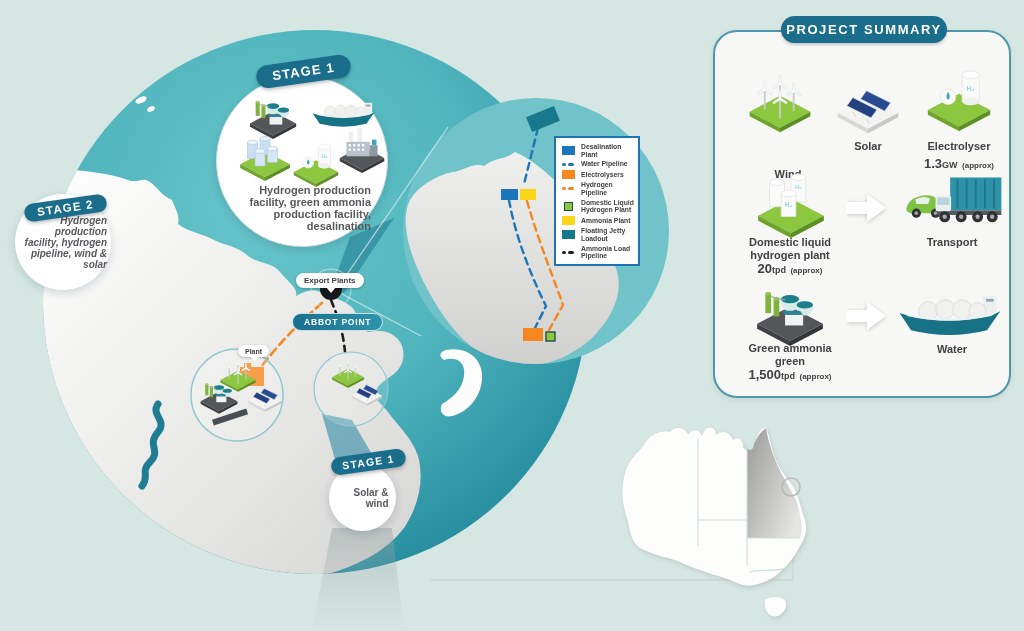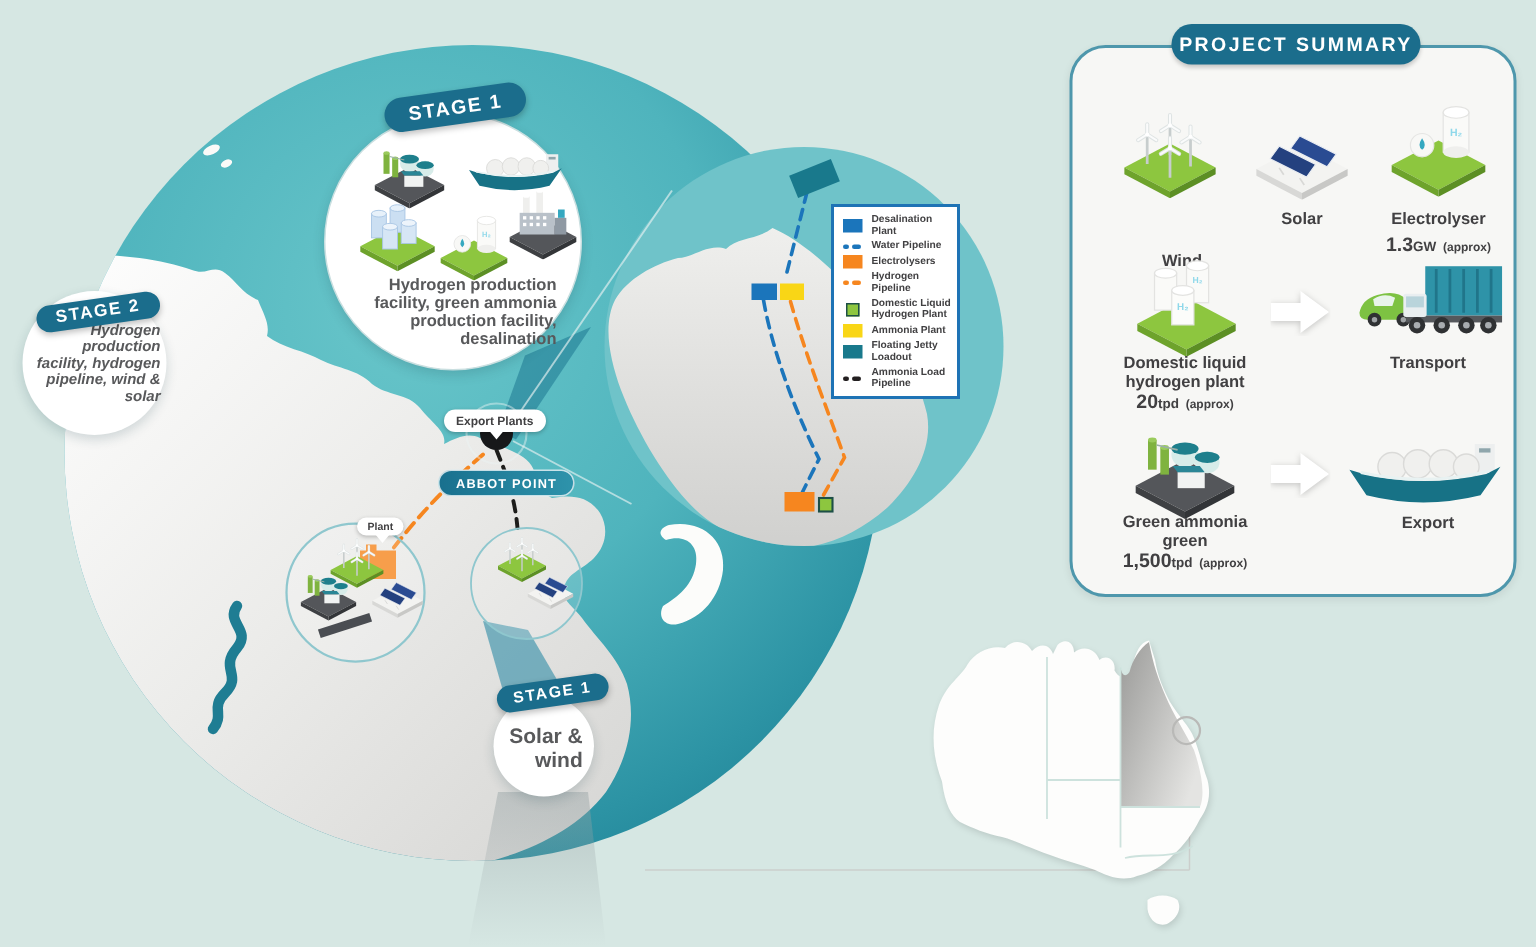--- a/index.html
+++ b/index.html
@@ -376,21 +376,21 @@
   <use href="#sym-factory" x="118" y="48" width="56" height="50"></use>
 </svg>
 <div class="stage-badge" style="left:256px;top:60px;font-size:13px;padding:4px 16px;transform:rotate(-8deg);">STAGE 1</div>
 
 <div class="stage-circle" style="left:15px;top:194px;width:96px;height:96px;align-items:center;z-index:5;font-style:italic;">
   <div class="stage-text" style="font-size:10px;width:88px;margin:0 auto;">Hydrogen production facility, hydrogen pipeline, wind &amp; solar</div>
 </div>
 <div class="stage-badge" style="left:24px;top:199px;font-size:11.5px;padding:3px 13px;transform:rotate(-8deg);">STAGE 2</div>
 
 <div class="stage-circle" style="left:329px;top:464px;width:67px;height:67px;align-items:center;z-index:5;">
-  <div class="stage-text" style="font-size:14px;width:52px;margin:0 auto;">Solar &amp; wind</div>
+  <div class="stage-text" style="font-size:10px;width:52px;margin:0 auto;">Solar &amp; wind</div>
 </div>
 <div class="stage-badge" style="left:331px;top:453px;font-size:10.5px;padding:3px 11px;transform:rotate(-8deg);">STAGE 1</div>
 
 <div class="bubble" style="left:296px;top:273px;font-size:8px;padding:3px 8px;">
   <span>Export Plants</span>
 </div>
 <div class="ap-pill" style="left:292px;top:313px;font-size:8.5px;padding:3px 11px;">
   <span>ABBOT POINT</span>
 </div>
 <div class="bubble" style="left:238px;top:345px;font-size:7px;padding:2.5px 7px;">
@@ -498,13 +498,13 @@
 <div class="p-sub" style="left:733px;top:365px;width:114px;">
   <span class="v">1,500</span><span class="u">tpd</span>
   <span class="n">(approx)</span>
 </div>
 <svg class="icon" style="left:847px;top:300px" width="40" height="32" viewBox="0 0 40 32">
     <use href="#sym-arrow"></use>
   </svg>
 <svg class="icon" style="left:892px;top:286px" width="114" height="58" viewBox="0 0 120 60">
     <use href="#sym-ship"></use>
   </svg>
-<div class="p-label" style="left:905px;top:343px;width:94px;">Export</div>
+<div class="p-label" style="left:905px;top:343px;width:94px;">Water</div>
 
 </body></html>

